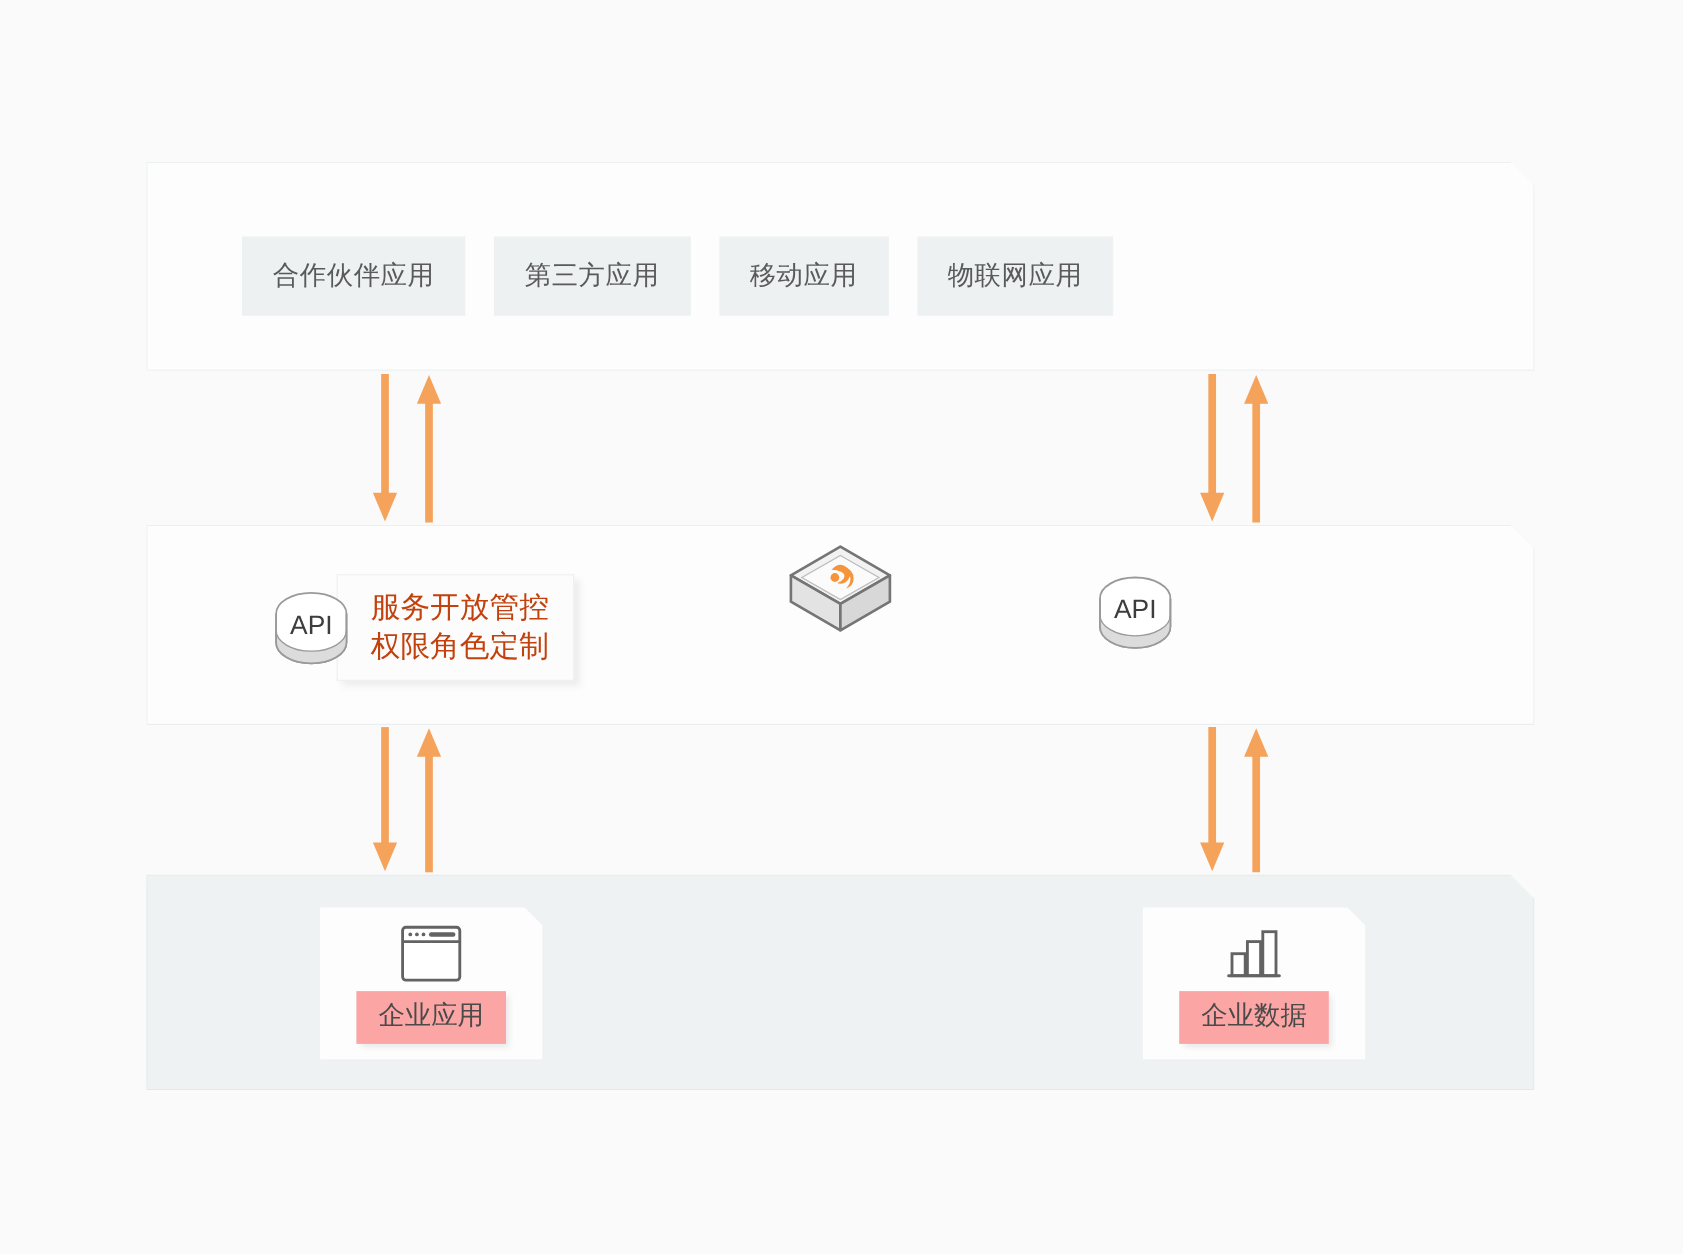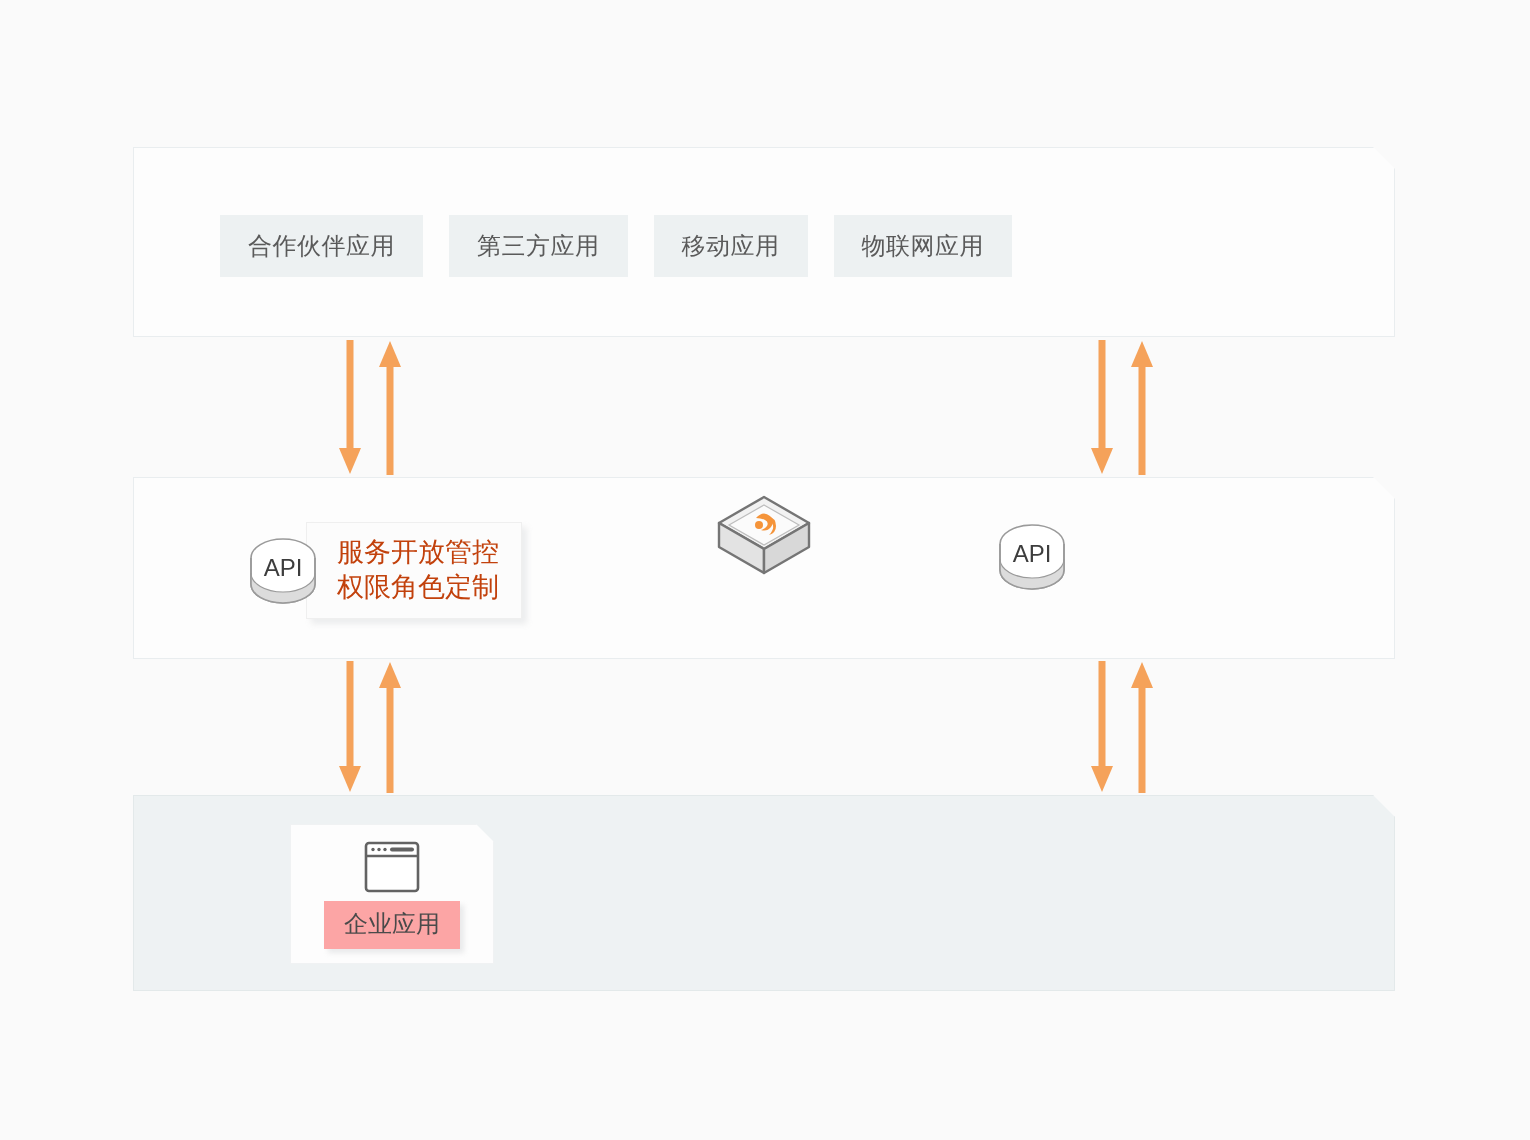--- a/index.html
+++ b/index.html
@@ -54,21 +54,21 @@
     display: flex;
     align-items: flex-start;
     gap: 26px;
   }
 
   .app-chip {
     background: #edf1f2;
     color: #5a5a5a;
     font-size: 24px;
     line-height: 1;
-    height: 62px;
+    height: 72px;
     display: flex;
     align-items: center;
     justify-content: center;
     padding: 0 28px;
     white-space: nowrap;
     letter-spacing: 0.5px;
   }
 
   
   .arrow-pair {
@@ -296,16 +296,27 @@
           <line x1="4" y1="17" x2="56" y2="17" stroke="#636363" stroke-width="2.6"></line>
           <circle cx="11" cy="10.5" r="1.7" fill="#636363"></circle>
           <circle cx="17" cy="10.5" r="1.7" fill="#636363"></circle>
           <circle cx="23" cy="10.5" r="1.7" fill="#636363"></circle>
           <rect x="28" y="8.5" width="24" height="4" rx="2" fill="#636363"></rect>
         </svg>
       </div>
       <div class="ent-label">企业应用</div>
     </div>
 
+    <div class="ent-card" id="ent-card-data">
+      <div class="ent-icon">
+        <svg width="60" height="56" viewBox="0 0 60 56">
+          <rect x="10" y="28" width="12" height="20" fill="#ffffff" stroke="#636363" stroke-width="2.6"></rect>
+          <rect x="24" y="17" width="12" height="31" fill="#ffffff" stroke="#636363" stroke-width="2.6"></rect>
+          <rect x="38" y="8" width="12" height="40" fill="#ffffff" stroke="#636363" stroke-width="2.6"></rect>
+          <line x1="7" y1="48" x2="53" y2="48" stroke="#636363" stroke-width="2.8" stroke-linecap="round"></line>
+        </svg>
+      </div>
+      <div class="ent-label">企业数据</div>
+    </div>
 
   </div>
 
 </div>
 
 </body></html>

